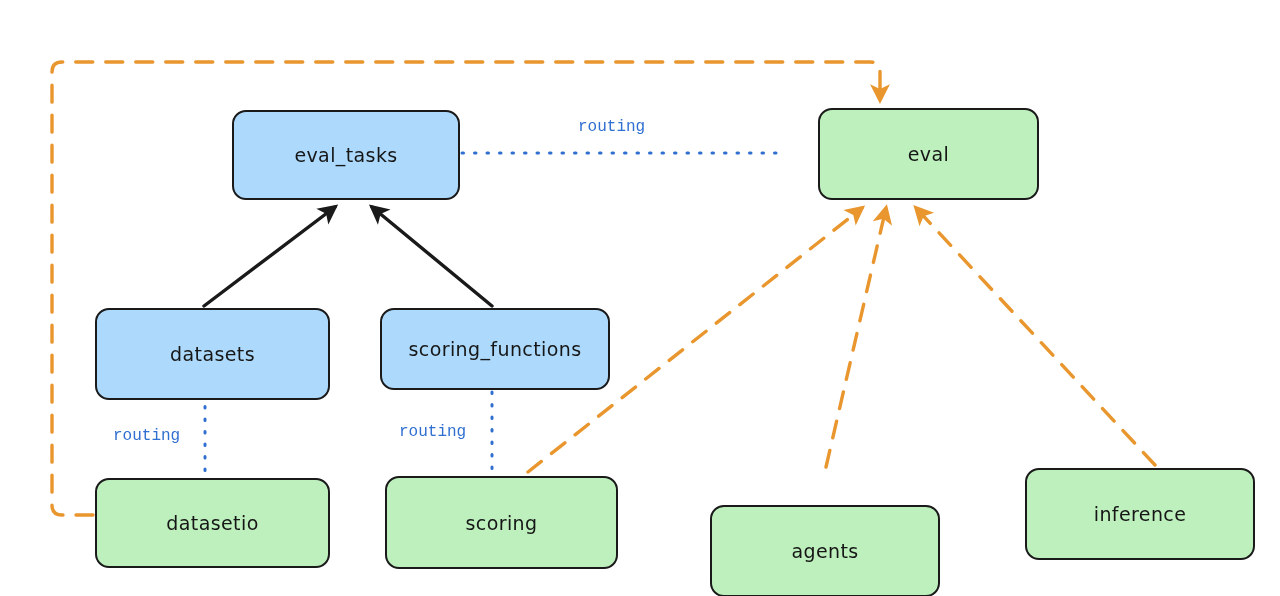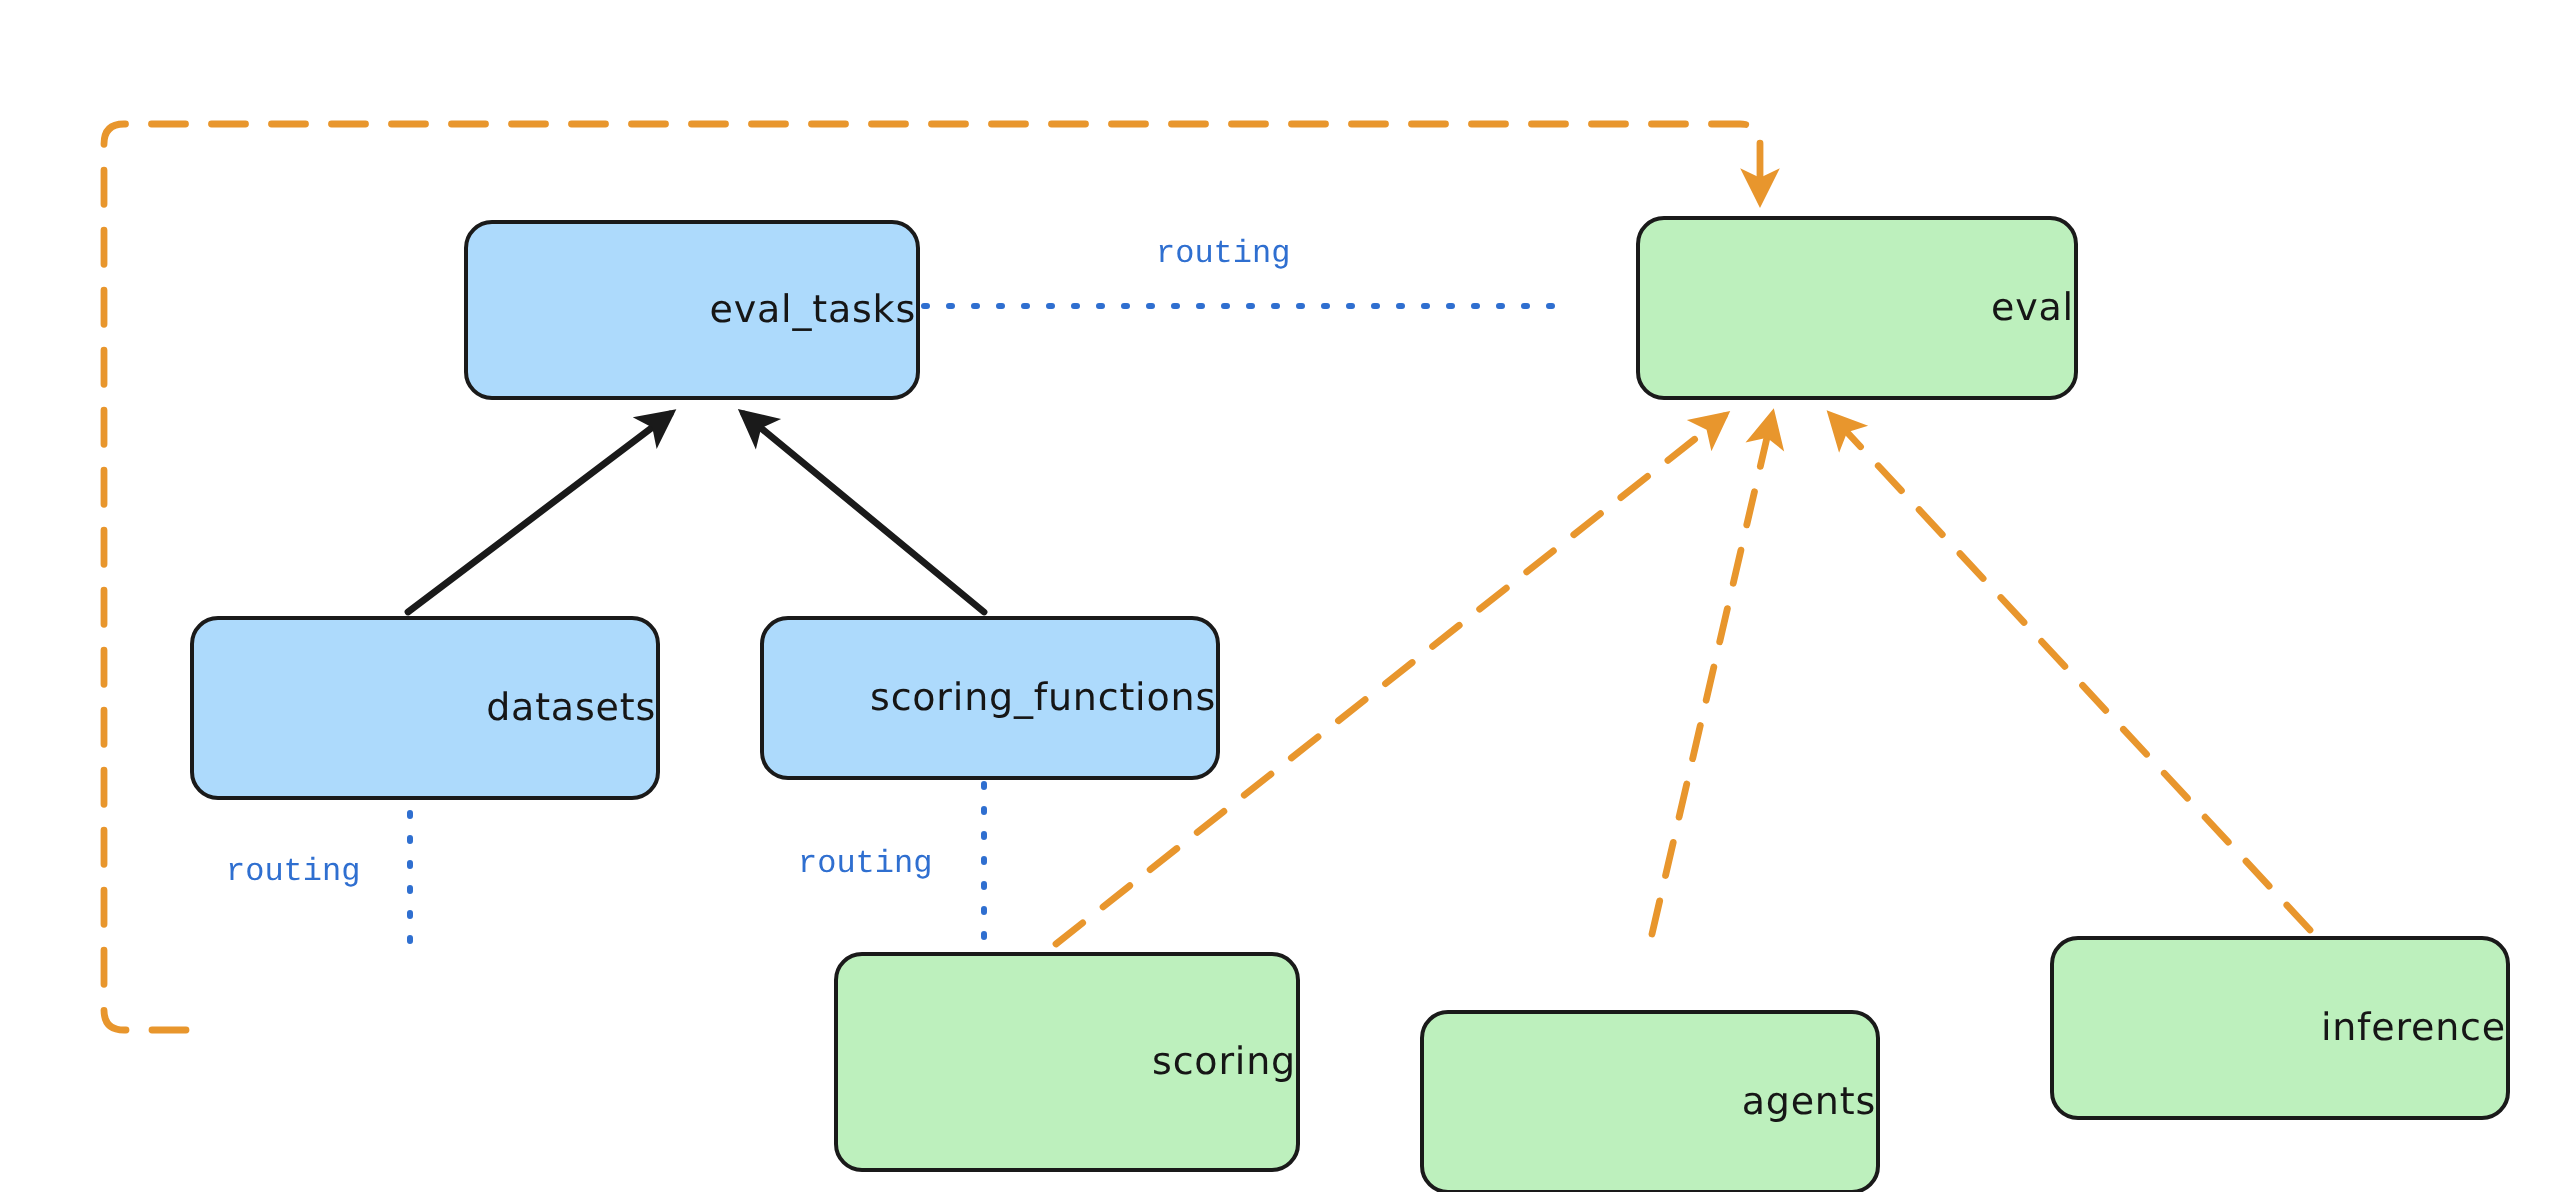--- a/index.html
+++ b/index.html
@@ -1,19 +1,19 @@
 <!DOCTYPE html>
 <html><head>
 <meta charset="utf-8">
 <style>
   html,body{margin:0;padding:0;background:#ffffff;}
   body{width:1280px;height:596px;overflow:hidden;font-family:"DejaVu Sans",sans-serif;}
   #stage{position:relative;width:1280px;height:596px;background:#fff;}
   #edges{position:absolute;inset:0;width:1280px;height:596px;}
-  .node{position:absolute;box-sizing:border-box;display:flex;align-items:center;justify-content:flex-end;
+  .node{position:absolute;box-sizing:border-box;display:flex;align-items:center;justify-content:center;
         border:2.6px solid #1a1a1a;border-radius:14px;}
   .node span{font-family:"DejaVu Sans",sans-serif;font-size:19px;color:#161616;letter-spacing:.4px;
              white-space:nowrap;}
   .n-blue{background:#addafc;}
   .n-green{background:#bdf0bd;}
   .elabel{position:absolute;color:#2f6fd0;font-size:16px;font-family:Liberation Mono, monospace;
           white-space:nowrap;}
 </style>
 </head>
 <body>
@@ -58,22 +58,25 @@
   </div>
 
   <div class="node n-blue" style="left:95px;top:308px;width:235px;height:92px;">
     <span>datasets</span>
   </div>
 
   <div class="node n-blue" style="left:380px;top:308px;width:230px;height:82px;">
     <span>scoring_functions</span>
   </div>
 
+  <div class="node n-green" style="left:95px;top:478px;width:235px;height:90px;">
+    <span>datasetio</span>
+  </div>
 
-  <div class="node n-green" style="left:385px;top:476px;width:233px;height:110px;margin-left:32px;">
+  <div class="node n-green" style="left:385px;top:476px;width:233px;height:93px;">
     <span>scoring</span>
   </div>
 
   <div class="node n-green" style="left:710px;top:470px;width:230px;height:92px;margin-top:35px;">
     <span>agents</span>
   </div>
 
   <div class="node n-green" style="left:1025px;top:468px;width:230px;height:92px;">
     <span>inference</span>
   </div>

